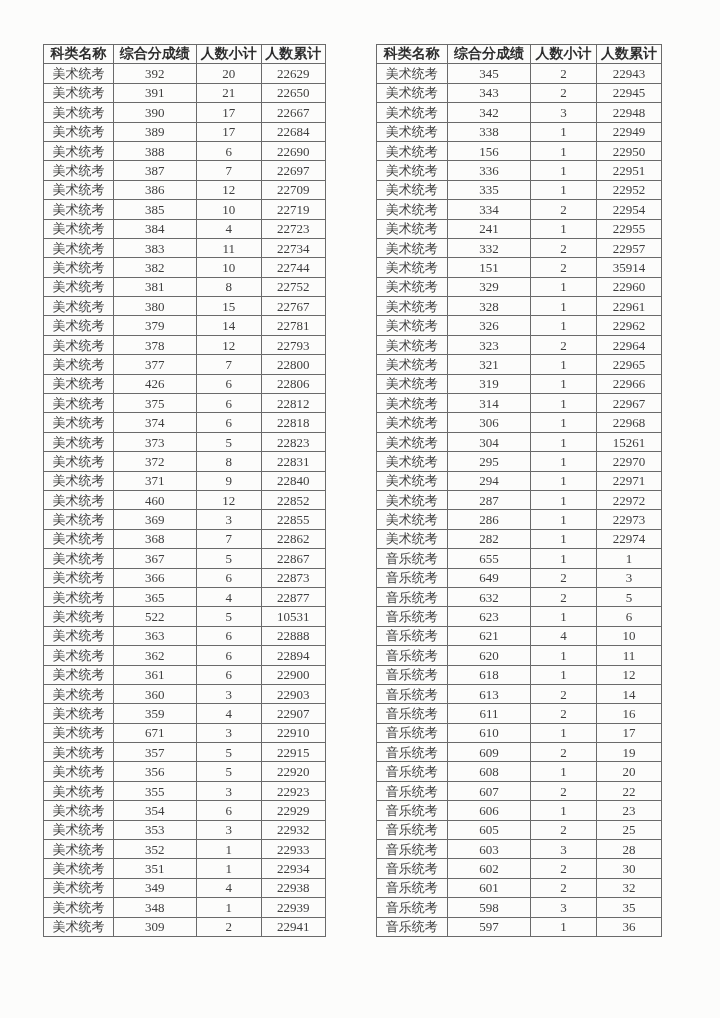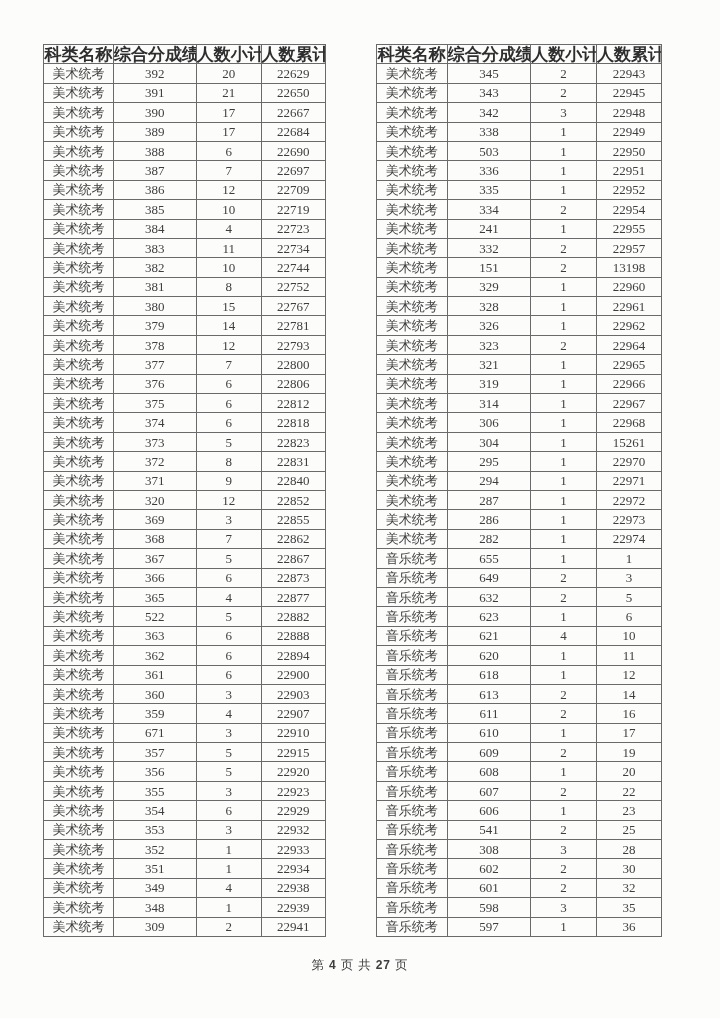--- a/index.html
+++ b/index.html
@@ -34,21 +34,21 @@
     padding: 0;
     height: 18.4px;
     font-size: 13px;
     line-height: 1;
     color: #3e3e3e;
     white-space: nowrap;
     overflow: hidden;
   }
   .score-table th {
     font-weight: bold;
-    font-size: 17px;
+    font-size: 14px;
     color: #2e2e2e;
   }
   .score-table th:nth-child(1), .score-table td:nth-child(1) { width: 24.8%; }
   .score-table th:nth-child(2), .score-table td:nth-child(2) { width: 29.4%; }
   .score-table th:nth-child(3), .score-table td:nth-child(3) { width: 23.0%; }
   .score-table th:nth-child(4), .score-table td:nth-child(4) { width: 22.8%; }
 
   .footer {
     position: absolute;
     top: 957px;
@@ -172,21 +172,21 @@
           <td>22793</td>
         </tr>
         <tr>
           <td>美术统考</td>
           <td>377</td>
           <td>7</td>
           <td>22800</td>
         </tr>
         <tr>
           <td>美术统考</td>
-          <td>376</td>
+          <td>426</td>
           <td>6</td>
           <td>22806</td>
         </tr>
         <tr>
           <td>美术统考</td>
           <td>375</td>
           <td>6</td>
           <td>22812</td>
         </tr>
         <tr>
@@ -208,21 +208,21 @@
           <td>22831</td>
         </tr>
         <tr>
           <td>美术统考</td>
           <td>371</td>
           <td>9</td>
           <td>22840</td>
         </tr>
         <tr>
           <td>美术统考</td>
-          <td>320</td>
+          <td>460</td>
           <td>12</td>
           <td>22852</td>
         </tr>
         <tr>
           <td>美术统考</td>
           <td>369</td>
           <td>3</td>
           <td>22855</td>
         </tr>
         <tr>
@@ -246,21 +246,21 @@
         <tr>
           <td>美术统考</td>
           <td>365</td>
           <td>4</td>
           <td>22877</td>
         </tr>
         <tr>
           <td>美术统考</td>
           <td>522</td>
           <td>5</td>
-          <td>22882</td>
+          <td>10531</td>
         </tr>
         <tr>
           <td>美术统考</td>
           <td>363</td>
           <td>6</td>
           <td>22888</td>
         </tr>
         <tr>
           <td>美术统考</td>
           <td>362</td>
@@ -383,21 +383,21 @@
           <td>22948</td>
         </tr>
         <tr>
           <td>美术统考</td>
           <td>338</td>
           <td>1</td>
           <td>22949</td>
         </tr>
         <tr>
           <td>美术统考</td>
-          <td>503</td>
+          <td>156</td>
           <td>1</td>
           <td>22950</td>
         </tr>
         <tr>
           <td>美术统考</td>
           <td>336</td>
           <td>1</td>
           <td>22951</td>
         </tr>
         <tr>
@@ -421,21 +421,21 @@
         <tr>
           <td>美术统考</td>
           <td>332</td>
           <td>2</td>
           <td>22957</td>
         </tr>
         <tr>
           <td>美术统考</td>
           <td>151</td>
           <td>2</td>
-          <td>13198</td>
+          <td>35914</td>
         </tr>
         <tr>
           <td>美术统考</td>
           <td>329</td>
           <td>1</td>
           <td>22960</td>
         </tr>
         <tr>
           <td>美术统考</td>
           <td>328</td>
@@ -593,27 +593,27 @@
           <td>22</td>
         </tr>
         <tr>
           <td>音乐统考</td>
           <td>606</td>
           <td>1</td>
           <td>23</td>
         </tr>
         <tr>
           <td>音乐统考</td>
-          <td>541</td>
+          <td>605</td>
           <td>2</td>
           <td>25</td>
         </tr>
         <tr>
           <td>音乐统考</td>
-          <td>308</td>
+          <td>603</td>
           <td>3</td>
           <td>28</td>
         </tr>
         <tr>
           <td>音乐统考</td>
           <td>602</td>
           <td>2</td>
           <td>30</td>
         </tr>
         <tr>
@@ -630,17 +630,14 @@
         </tr>
         <tr>
           <td>音乐统考</td>
           <td>597</td>
           <td>1</td>
           <td>36</td>
         </tr>
       </tbody>
     </table>
 
-  <div class="footer">
-    <span>第</span><span class="num">4</span><span>页</span><span>共</span><span class="num">27</span><span>页</span>
-  </div>
 
 </div>
 
 </body></html>

